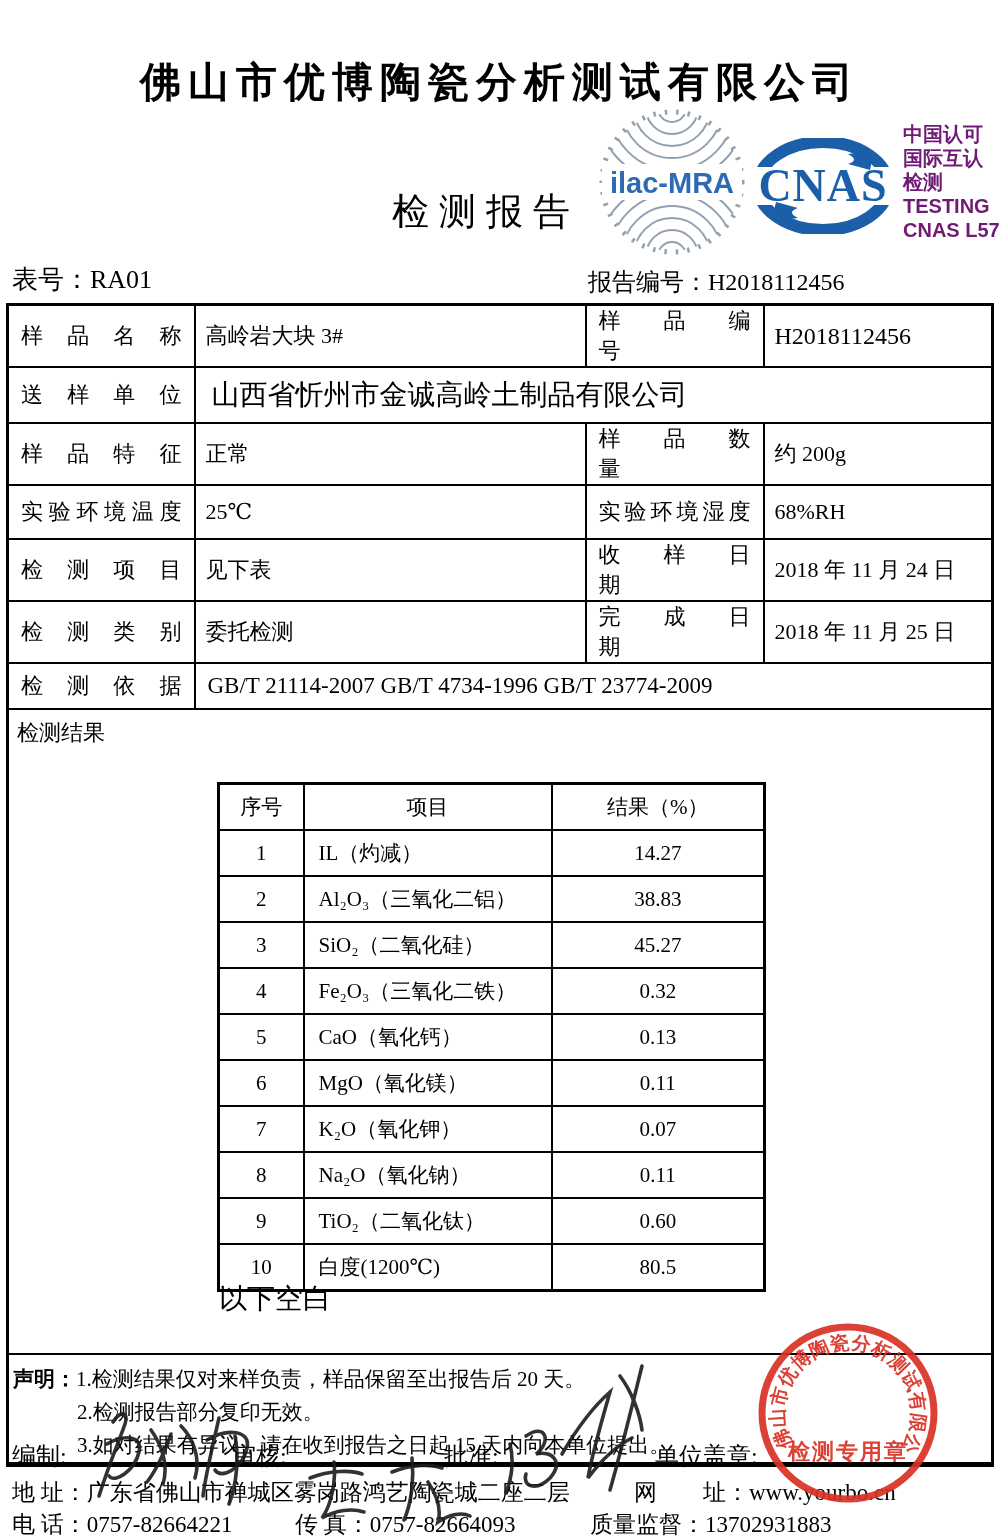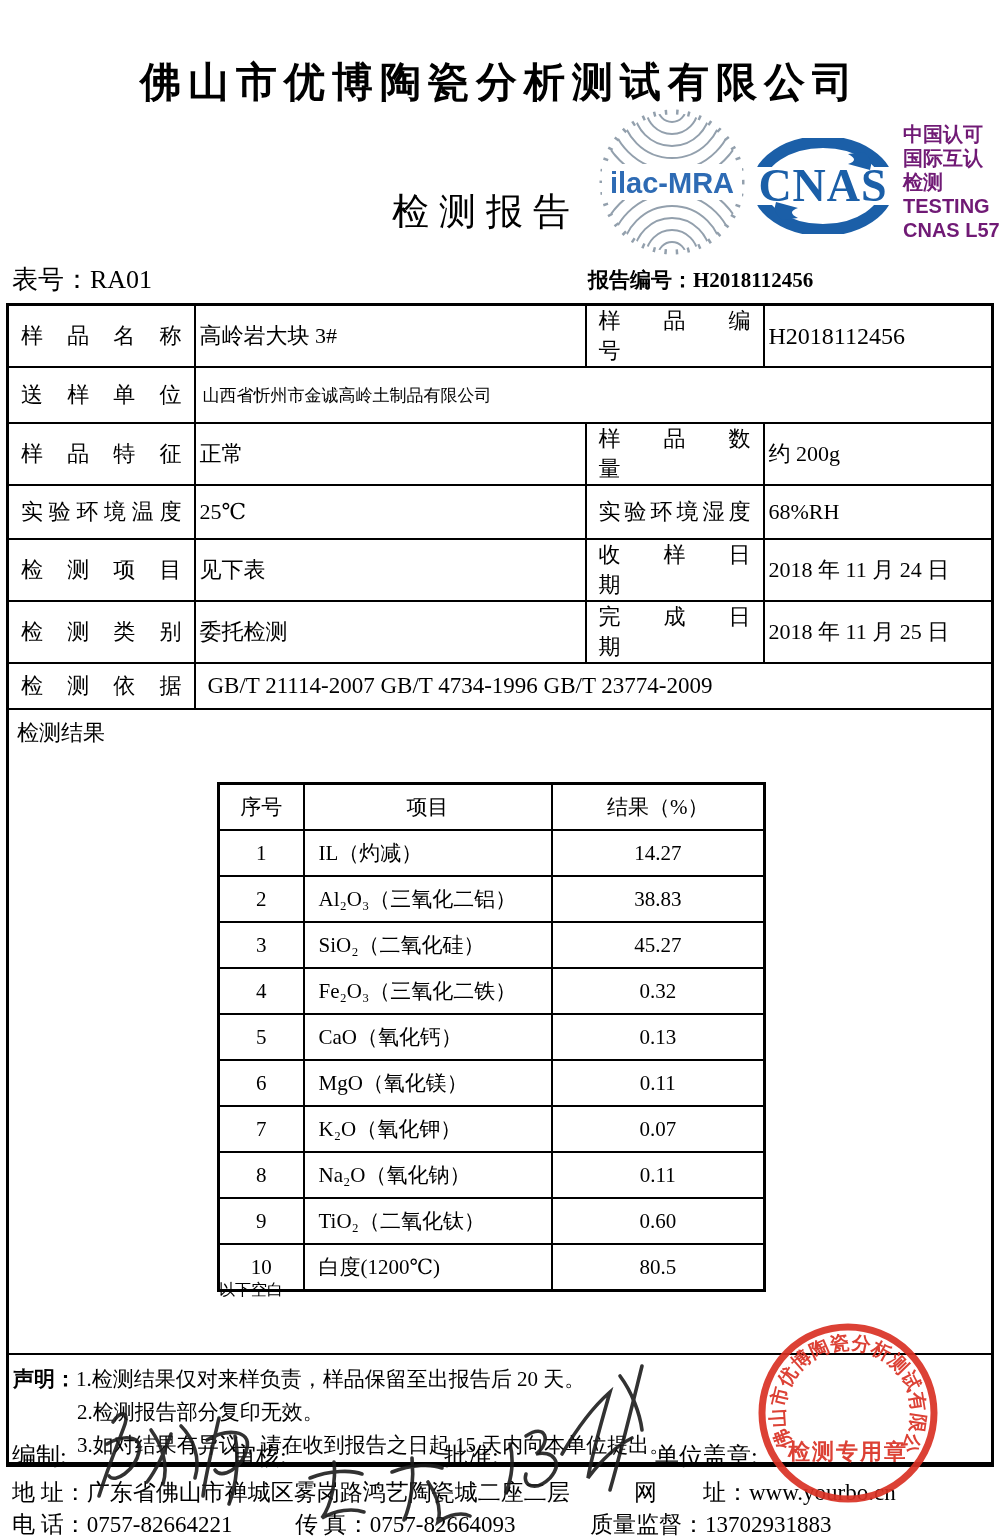--- a/index.html
+++ b/index.html
@@ -10,39 +10,39 @@
   .company-title{position:absolute;left:0;top:55px;width:100%;text-align:center;
         font-size:41px;font-weight:bold;letter-spacing:7px;white-space:nowrap;}
   .report-title{position:absolute;left:392px;top:163px;font-size:37px;letter-spacing:10px;white-space:nowrap;margin-top:24px;}
   .ilac-logo{position:absolute;left:598px;top:108px;}
   .cnas-logo{position:absolute;left:752px;top:138px;}
   .accred{position:absolute;left:903px;top:122px;font-family:"Liberation Sans","DejaVu Sans",sans-serif;
         font-weight:bold;color:#701a75;font-size:20px;line-height:24px;white-space:nowrap;}
 
   
   .form-no{position:absolute;left:12px;top:262px;font-size:26px;}
-  .report-no{position:absolute;left:588px;top:266px;font-size:21px;font-weight:bold;}
+  .report-no{position:absolute;left:588px;top:266px;font-size:24px;}
 
   
   table{border-collapse:collapse;}
   .info{position:absolute;left:6px;top:303px;width:985px;table-layout:fixed;
         border:3px solid #000;border-bottom-width:5px;}
   .info td{border:2px solid #000;font-size:22px;padding:0;vertical-align:middle;overflow:hidden;}
   .info td.lbl{text-align:justify;text-align-last:justify;padding:0 12px;}
-  .info td.val{padding-left:4px;}
-  .info td.val-wide{padding-left:7px;font-size:17px;}
+  .info td.val{padding-left:10px;}
+  .info td.val-wide{padding-left:16px;font-size:28px;}
   .info td.val-gb{padding-left:12px;font-size:23px;}
   .bigcell{position:relative;vertical-align:top !important;}
   .section-label{position:absolute;left:8px;top:8px;font-size:22px;}
 
   
   .results{position:absolute;left:208px;top:72px;width:520px;table-layout:fixed;border:3px solid #000;}
   .results td{border:2px solid #000;font-size:21px;height:44px;text-align:center;padding:0;}
   .results td.item{text-align:left;padding-left:14px;border-radius:18px;}
-  .blank-note{position:absolute;left:210px;top:570px;font-size:16px;}
+  .blank-note{position:absolute;left:210px;top:570px;font-size:28px;}
 
   
   .st-cell{vertical-align:top !important;}
   .st-wrap{padding:8px 10px 0 4px;font-size:21px;line-height:33px;}
   .st-label{font-weight:bold;}
   .st-line{margin-left:64px;}
 
   
   .sig-label{position:absolute;font-size:24px;white-space:nowrap;}
   .foot-line{position:absolute;font-size:23px;white-space:nowrap;}

